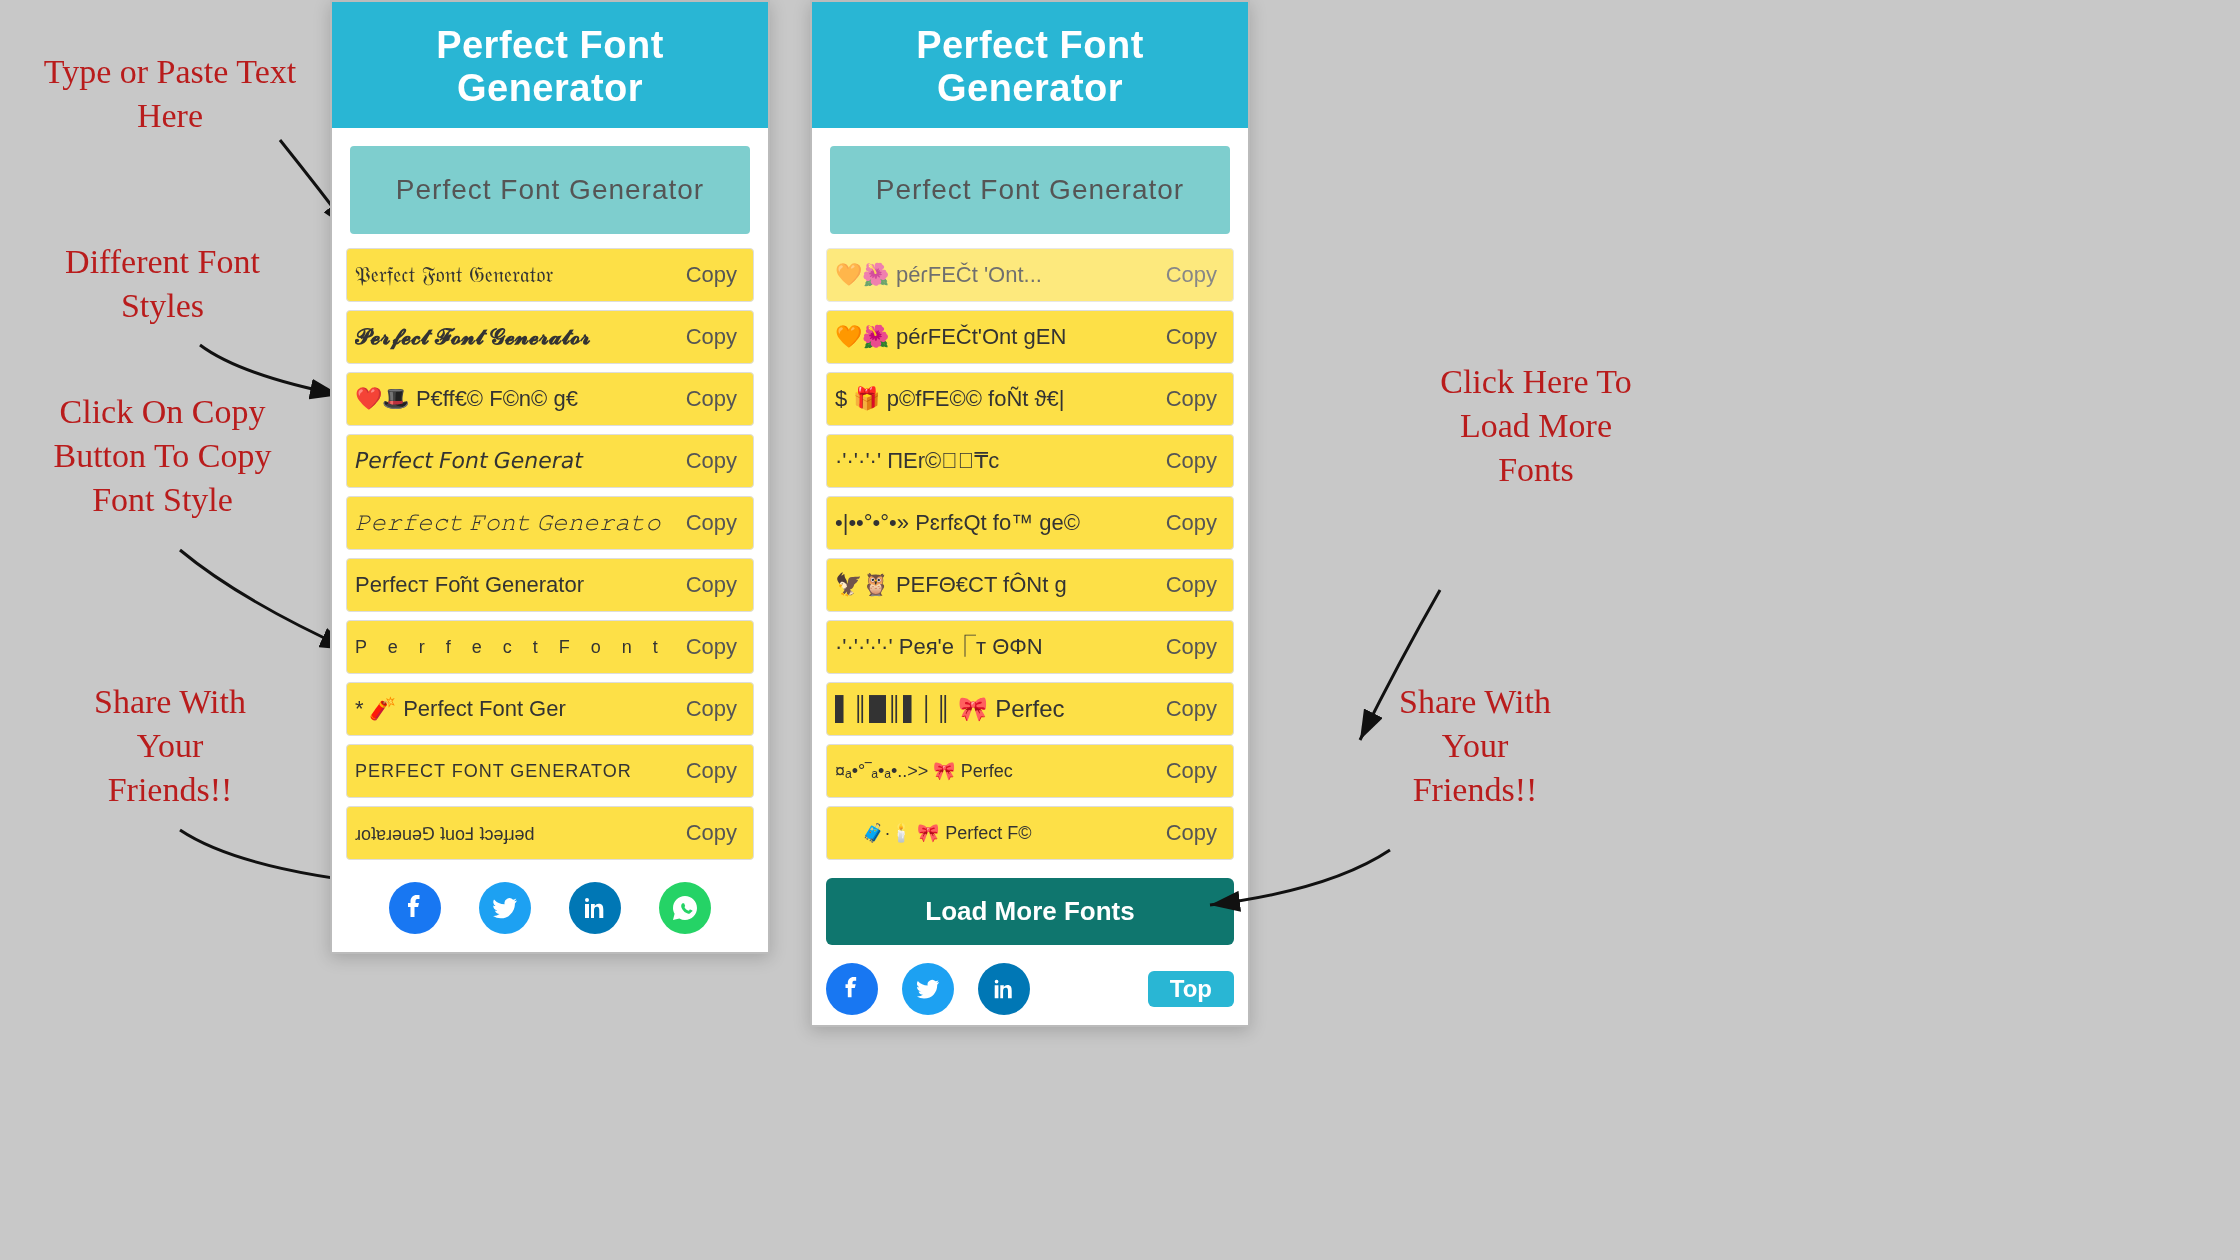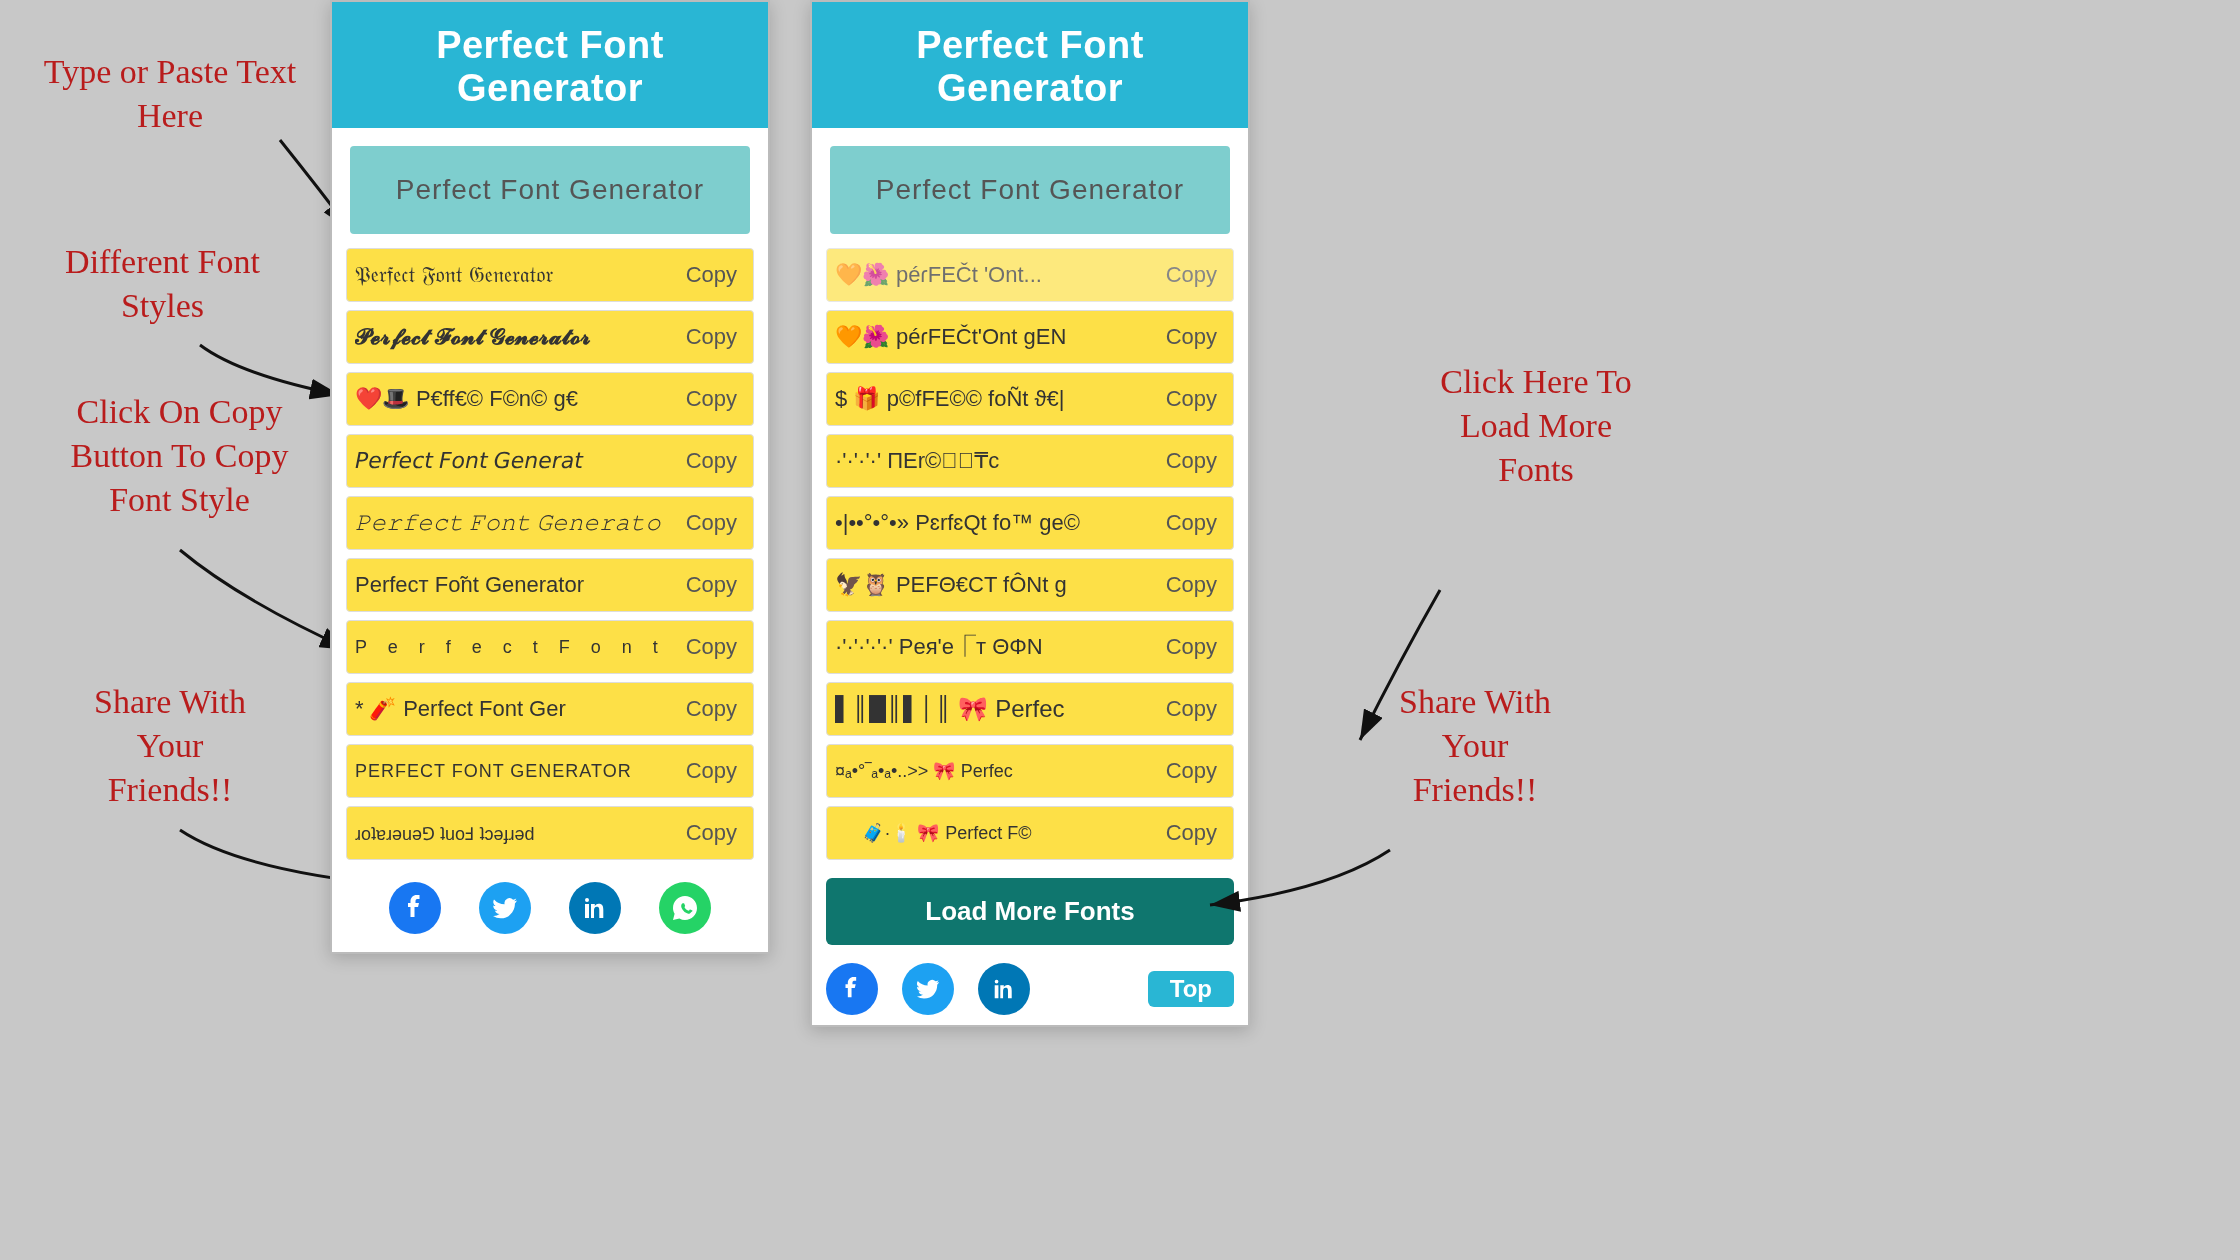--- a/index.html
+++ b/index.html
@@ -185,21 +185,21 @@
 
 <svg class="arrow" style="left:160px; top:335px; width:220px; height:80px;">
   <defs>
     <marker id="arr2" markerWidth="10" markerHeight="7" refX="10" refY="3.5" orient="auto">
       <polygon points="0 0, 10 3.5, 0 7" fill="#111"></polygon>
     </marker>
   </defs>
   <path d="M 40,10 Q 80,40 180,60" stroke="#111" stroke-width="3" fill="none" marker-end="url(#arr2)"></path>
 </svg>
 
-<div class="annotation" style="left:32px; top:390px; width:295px;">Click On Copy<br>Button To Copy<br>Font Style</div>
+<div class="annotation" style="left:15px; top:390px; width:295px;">Click On Copy<br>Button To Copy<br>Font Style</div>
 
 <svg class="arrow" style="left:150px; top:540px; width:240px; height:120px;">
   <defs>
     <marker id="arr3" markerWidth="10" markerHeight="7" refX="10" refY="3.5" orient="auto">
       <polygon points="0 0, 10 3.5, 0 7" fill="#111"></polygon>
     </marker>
   </defs>
   <path d="M 30,10 Q 90,60 200,110" stroke="#111" stroke-width="3" fill="none" marker-end="url(#arr3)"></path>
 </svg>
 

